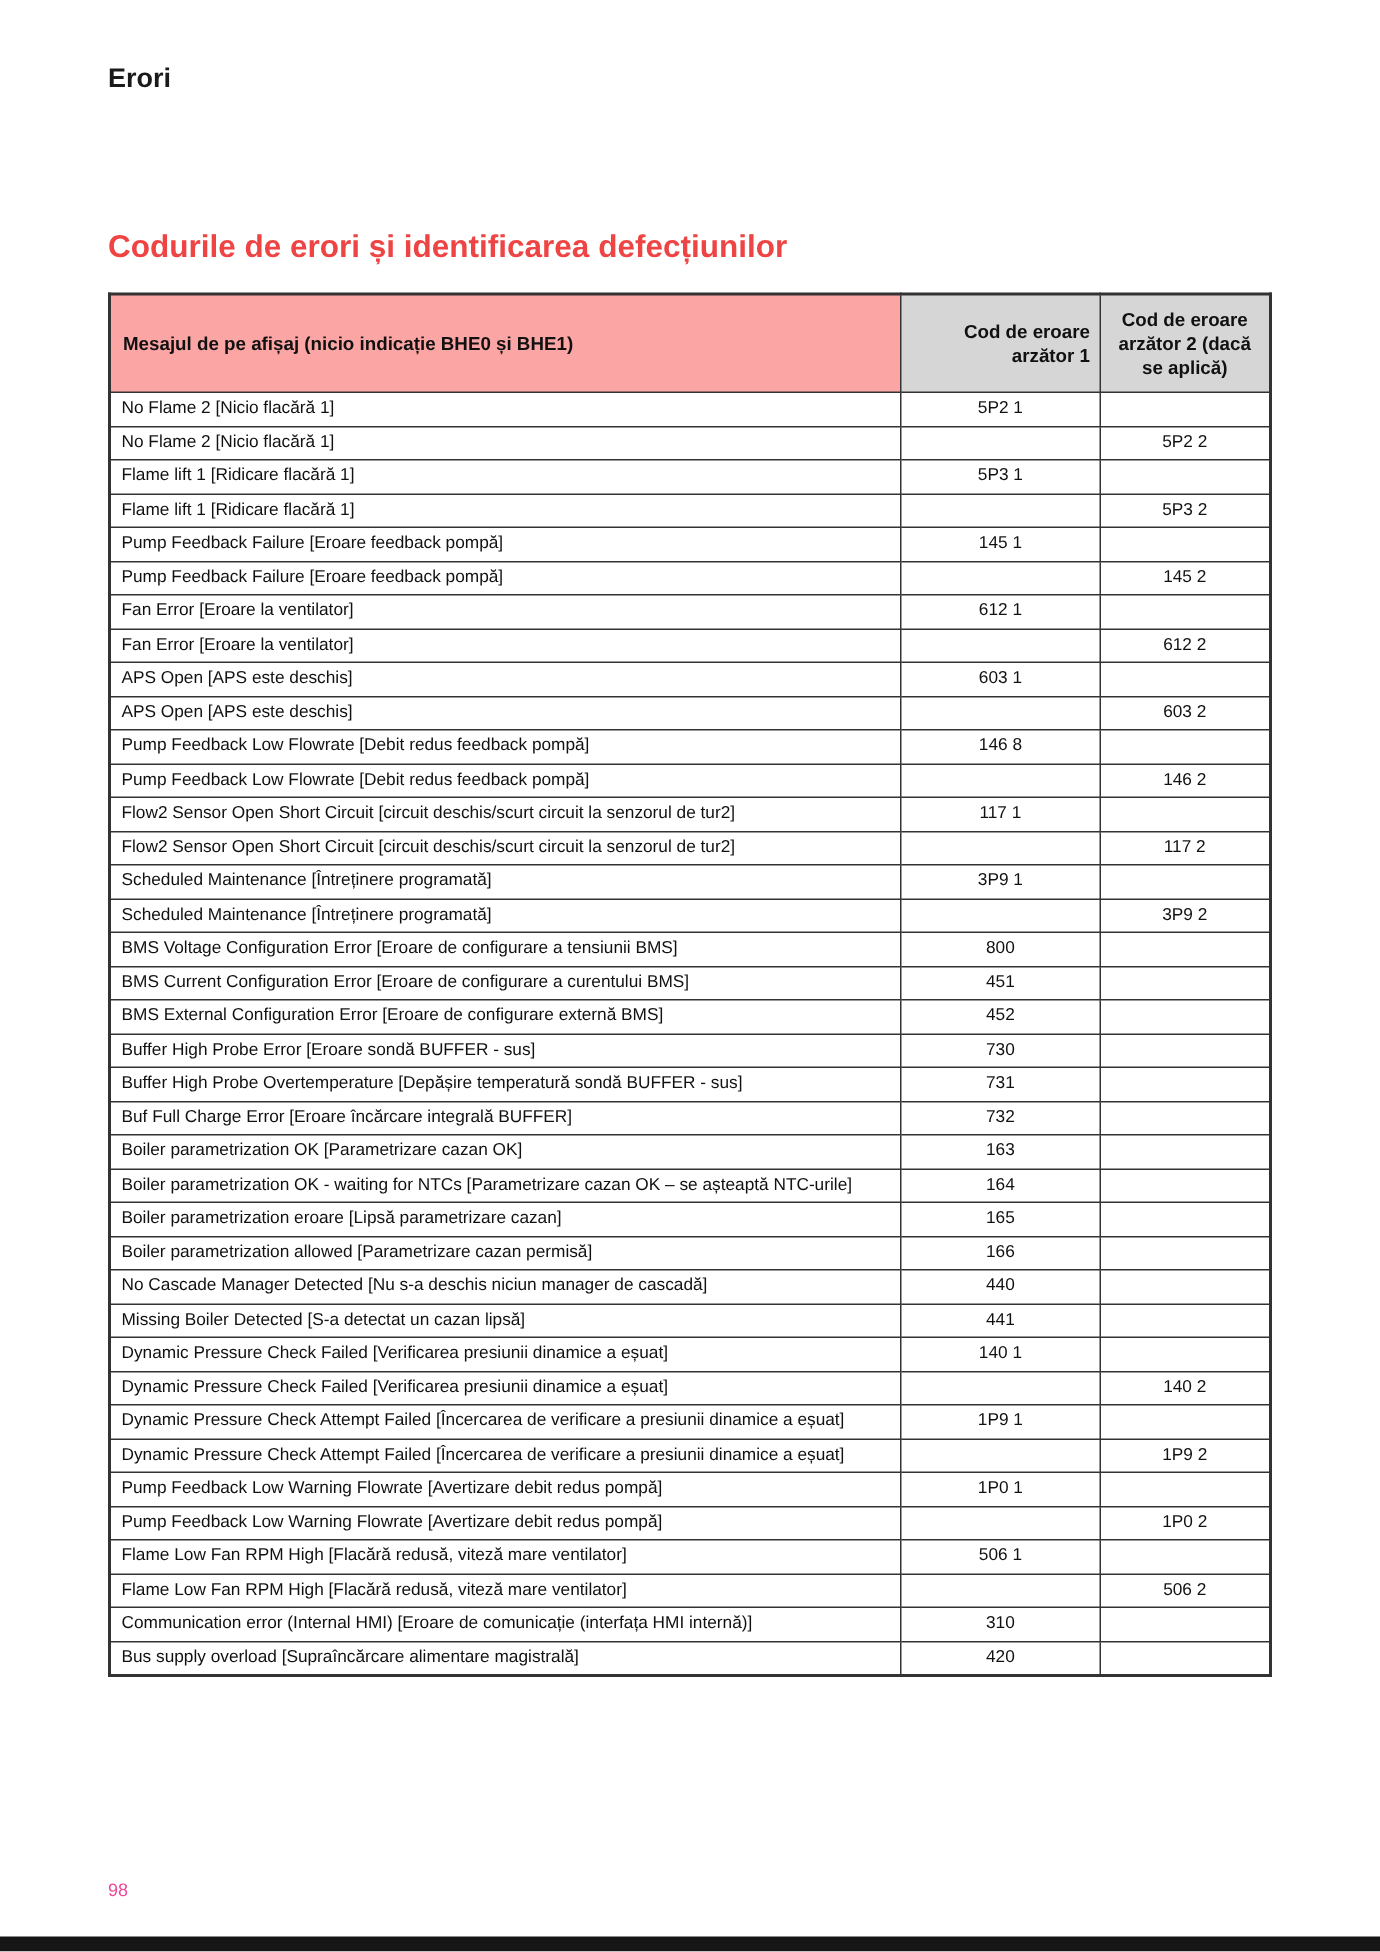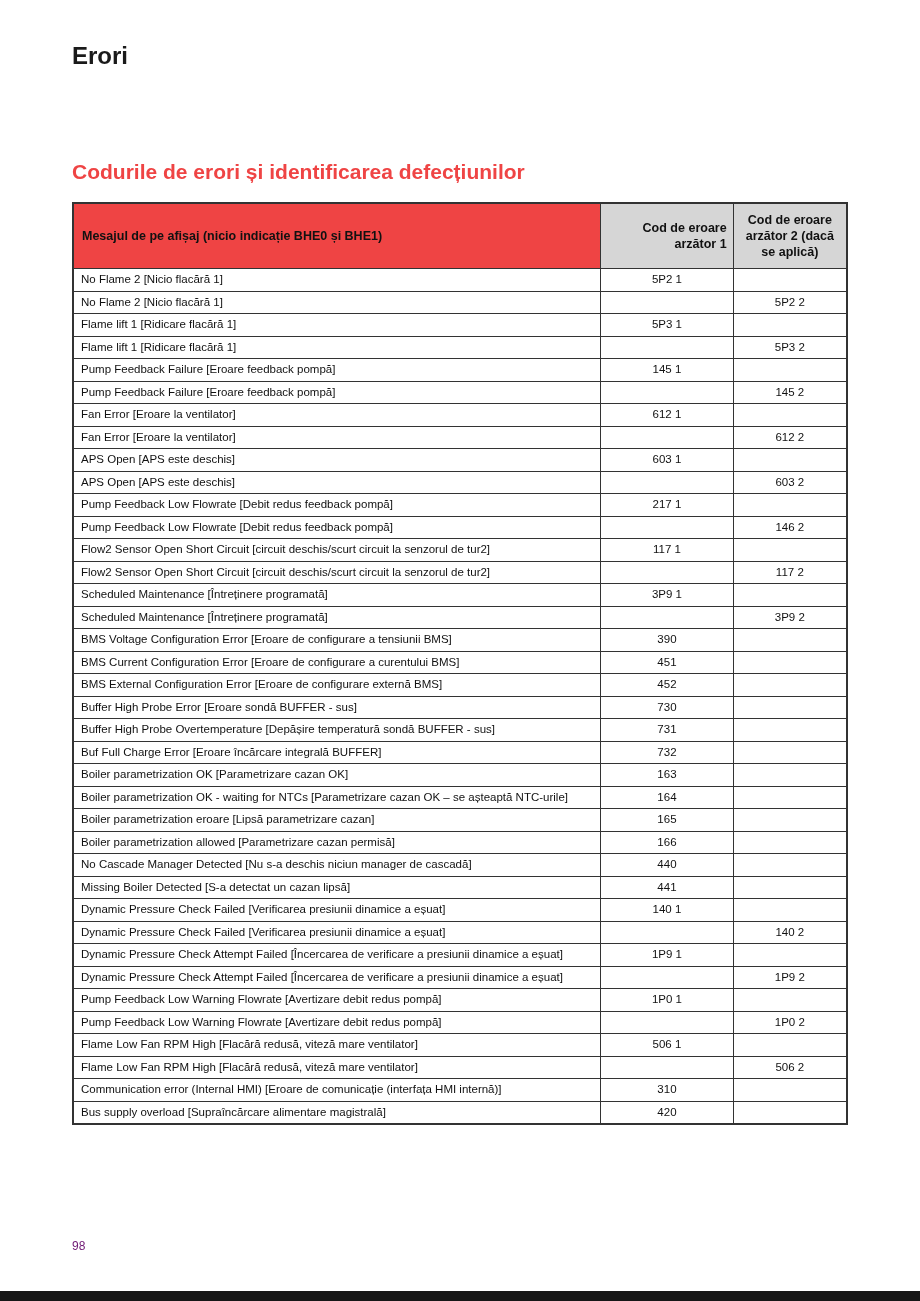--- a/index.html
+++ b/index.html
@@ -8,21 +8,21 @@
     width: 920px;
     height: 1301px;
     background: #ffffff;
     font-family: "Liberation Sans", sans-serif;
     color: #1a1a1a;
     position: relative;
     overflow: hidden;
   }
   .content { padding: 30px 72px 0 72px; }
   .doc-title {
-    font-size: 24px;
+    font-size: 18px;
     font-weight: bold;
     margin: 12px 0 0 0;
     color: #1a1a1a;
   }
   .section-heading {
     font-size: 21px;
     font-weight: bold;
     margin: 90px 0 18px 0;
     color: #ef4444;
   }
@@ -52,44 +52,44 @@
     line-height: 15.5px;
     padding: 3px 7px;
     vertical-align: middle;
     color: #111111;
     background: #ffffff;
   }
   td.code-cell { text-align: center; }
   .page-number {
     position: absolute;
     left: 72px;
-    bottom: 48px;
+    bottom: 34px;
     font-size: 12px;
-    color: #701a75;
+    color: #ec4899;
   }
   .bottom-bar {
     position: absolute;
     bottom: 0;
     left: 0;
     width: 100%;
     height: 10px;
     background: #161616;
   }
 </style>
 </head>
 <body>
 
 <div class="content">
   <h1 class="doc-title">Erori</h1>
   <h2 class="section-heading">Codurile de erori și identificarea defecțiunilor</h2>
 
   <table class="error-table">
     <thead>
       <tr>
-        <th class="msg-col" style="background: #ef4444;">Mesajul de pe afișaj (nicio indicație BHE0 și BHE1)</th>
+        <th class="msg-col" style="background: #fca5a5;">Mesajul de pe afișaj (nicio indicație BHE0 și BHE1)</th>
         <th class="code1-col" style="background: rgb(214, 214, 214);">Cod de eroare arzător 1</th>
         <th class="code2-col" style="background: rgb(214, 214, 214);">Cod de eroare arzător 2 (dacă se aplică)</th>
       </tr>
     </thead>
     <tbody id="table-body">
         <tr>
           <td>No Flame 2 [Nicio flacără 1]</td>
           <td class="code-cell">5P2 1</td>
           <td class="code-cell"></td>
         </tr>
@@ -133,21 +133,21 @@
           <td class="code-cell">603 1</td>
           <td class="code-cell"></td>
         </tr>
         <tr>
           <td>APS Open [APS este deschis]</td>
           <td class="code-cell"></td>
           <td class="code-cell">603 2</td>
         </tr>
         <tr>
           <td>Pump Feedback Low Flowrate [Debit redus feedback pompă]</td>
-          <td class="code-cell">217 1</td>
+          <td class="code-cell">146 8</td>
           <td class="code-cell"></td>
         </tr>
         <tr>
           <td>Pump Feedback Low Flowrate [Debit redus feedback pompă]</td>
           <td class="code-cell"></td>
           <td class="code-cell">146 2</td>
         </tr>
         <tr>
           <td>Flow2 Sensor Open Short Circuit [circuit deschis/scurt circuit la senzorul de tur2]</td>
           <td class="code-cell">117 1</td>
@@ -163,21 +163,21 @@
           <td class="code-cell">3P9 1</td>
           <td class="code-cell"></td>
         </tr>
         <tr>
           <td>Scheduled Maintenance [Întreținere programată]</td>
           <td class="code-cell"></td>
           <td class="code-cell">3P9 2</td>
         </tr>
         <tr>
           <td>BMS Voltage Configuration Error [Eroare de configurare a tensiunii BMS]</td>
-          <td class="code-cell">390</td>
+          <td class="code-cell">800</td>
           <td class="code-cell"></td>
         </tr>
         <tr>
           <td>BMS Current Configuration Error [Eroare de configurare a curentului BMS]</td>
           <td class="code-cell">451</td>
           <td class="code-cell"></td>
         </tr>
         <tr>
           <td>BMS External Configuration Error [Eroare de configurare externă BMS]</td>
           <td class="code-cell">452</td>

